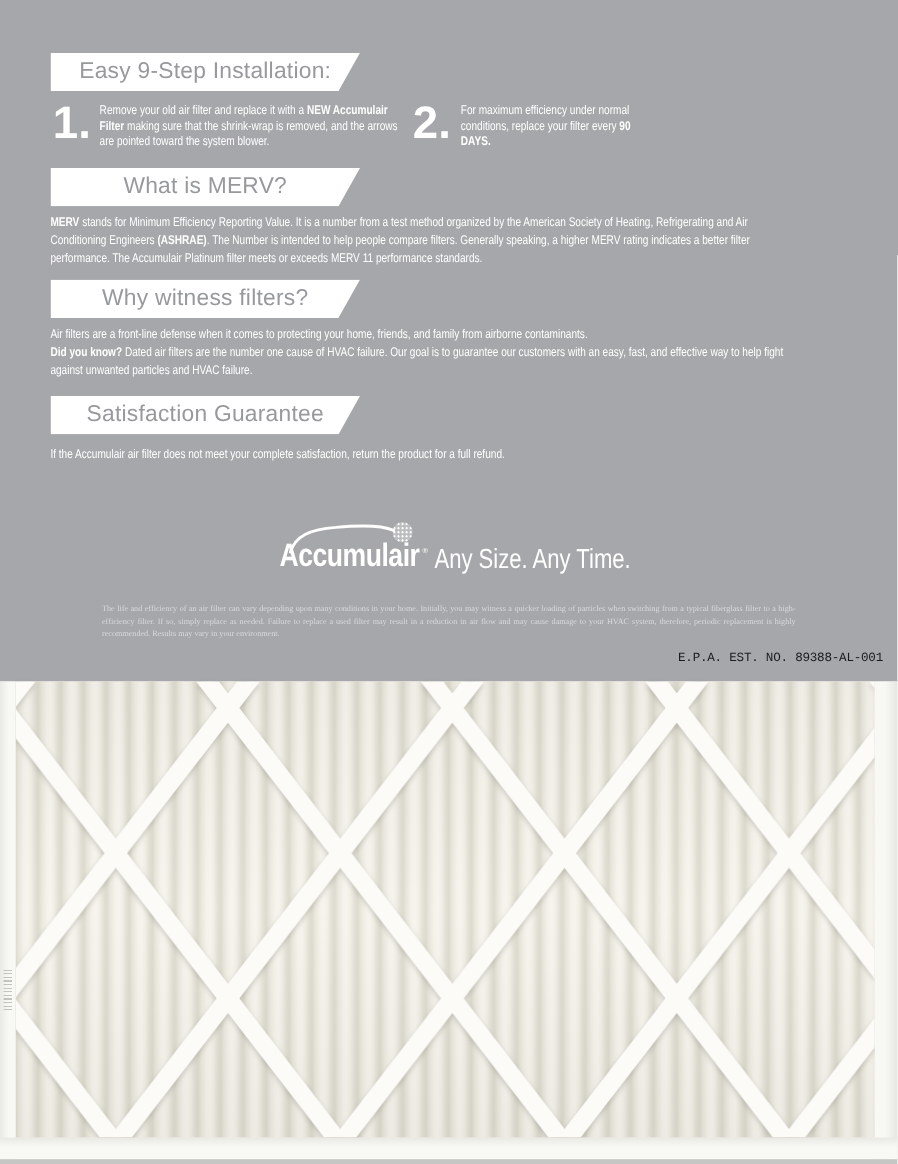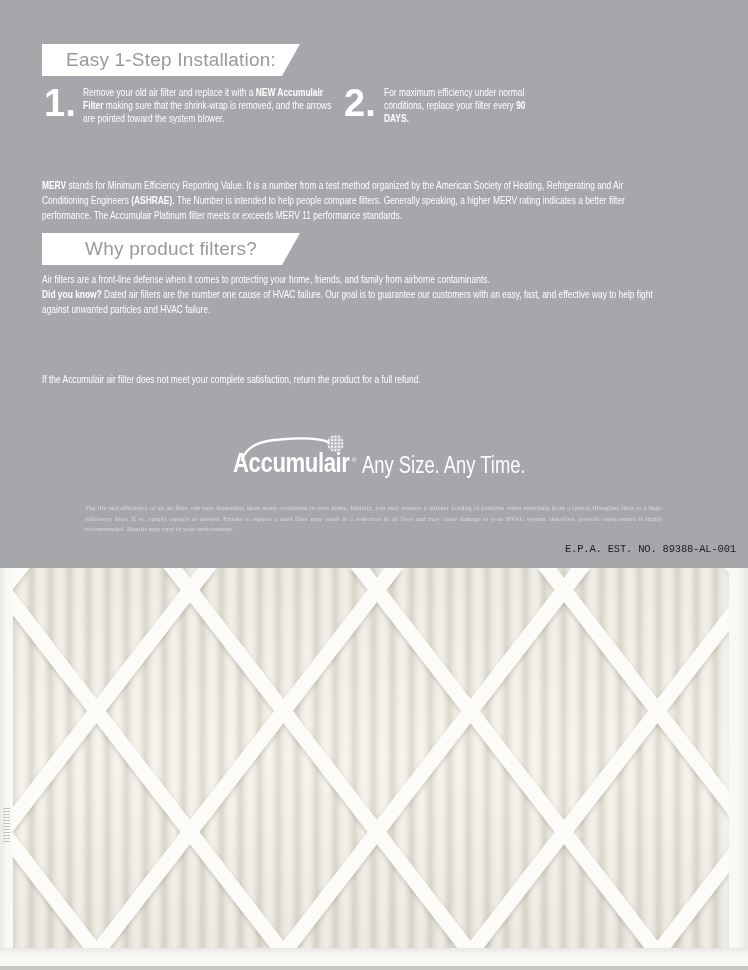--- a/index.html
+++ b/index.html
@@ -61,42 +61,48 @@
                background:repeating-linear-gradient(0deg,#9b9b94 0 1px,transparent 1px 3px);}
 </style>
 </head>
 <body>
 
 <div class="page">
 
   <section class="gray-panel">
 
     <div class="banner" style="top:44px">
-      <span>Easy 1-Step Installation:</span>
+      <span>Easy 9-Step Installation:</span>
     </div>
     <div class="step-num" style="left:44px;top:84px">1.</div>
     <div class="body-txt steps rich" style="left:83px;top:86px;width:315px"><span>Remove your old air filter and replace it with a </span><b>NEW Accumulair
 Filter</b><span> making sure that the shrink-wrap is removed, and the arrows
 are pointed toward the system blower.</span></div>
     <div class="step-num" style="left:344px;top:84px">2.</div>
     <div class="body-txt steps rich" style="left:384px;top:86px;width:222px"><span>For maximum efficiency under normal
 conditions, replace your filter every </span><b>90
 DAYS.</b></div>
 
+    <div class="banner" style="top:140px">
+      <span>What is MERV?</span>
+    </div>
     <div class="body-txt para rich" style="left:42px;top:178px;width:790px"><b>MERV</b><span> stands for Minimum Efficiency Reporting Value. It is a number from a test method organized by the American Society of Heating, Refrigerating and Air
 Conditioning Engineers </span><b>(ASHRAE)</b><span>. The Number is intended to help people compare filters. Generally speaking, a higher MERV rating indicates a better filter
 performance. The Accumulair Platinum filter meets or exceeds MERV 11 performance standards.</span></div>
 
     <div class="banner" style="top:233px">
-      <span>Why product filters?</span>
+      <span>Why witness filters?</span>
     </div>
     <div class="body-txt para rich" style="left:42px;top:272px;width:806px"><span>Air filters are a front-line defense when it comes to protecting your home, friends, and family from airborne contaminants.
 </span><b>Did you know?</b><span> Dated air filters are the number one cause of HVAC failure. Our goal is to guarantee our customers with an easy, fast, and effective way to help fight
 against unwanted particles and HVAC failure.</span></div>
 
+    <div class="banner" style="top:330px">
+      <span>Satisfaction Guarantee</span>
+    </div>
     <div class="body-txt para rich" style="left:42px;top:372px;width:787px"><span>If the Accumulair air filter does not meet your complete satisfaction, return the product for a full refund.</span></div>
 
     <svg class="swoosh" width="115" height="32">
       <path d="M 14 28 C 18 15 30 9 52 7.5 C 74 5.5 92 6.5 100 10" fill="none" stroke="#ffffff" stroke-width="2.4" stroke-linecap="round"></path>
     </svg>
     <div class="globe"></div>
     <div class="brand-name">Accumulair</div>
     <div class="brand-reg">®</div>
     <div class="brand-tagline">Any Size. Any Time.</div>
 

